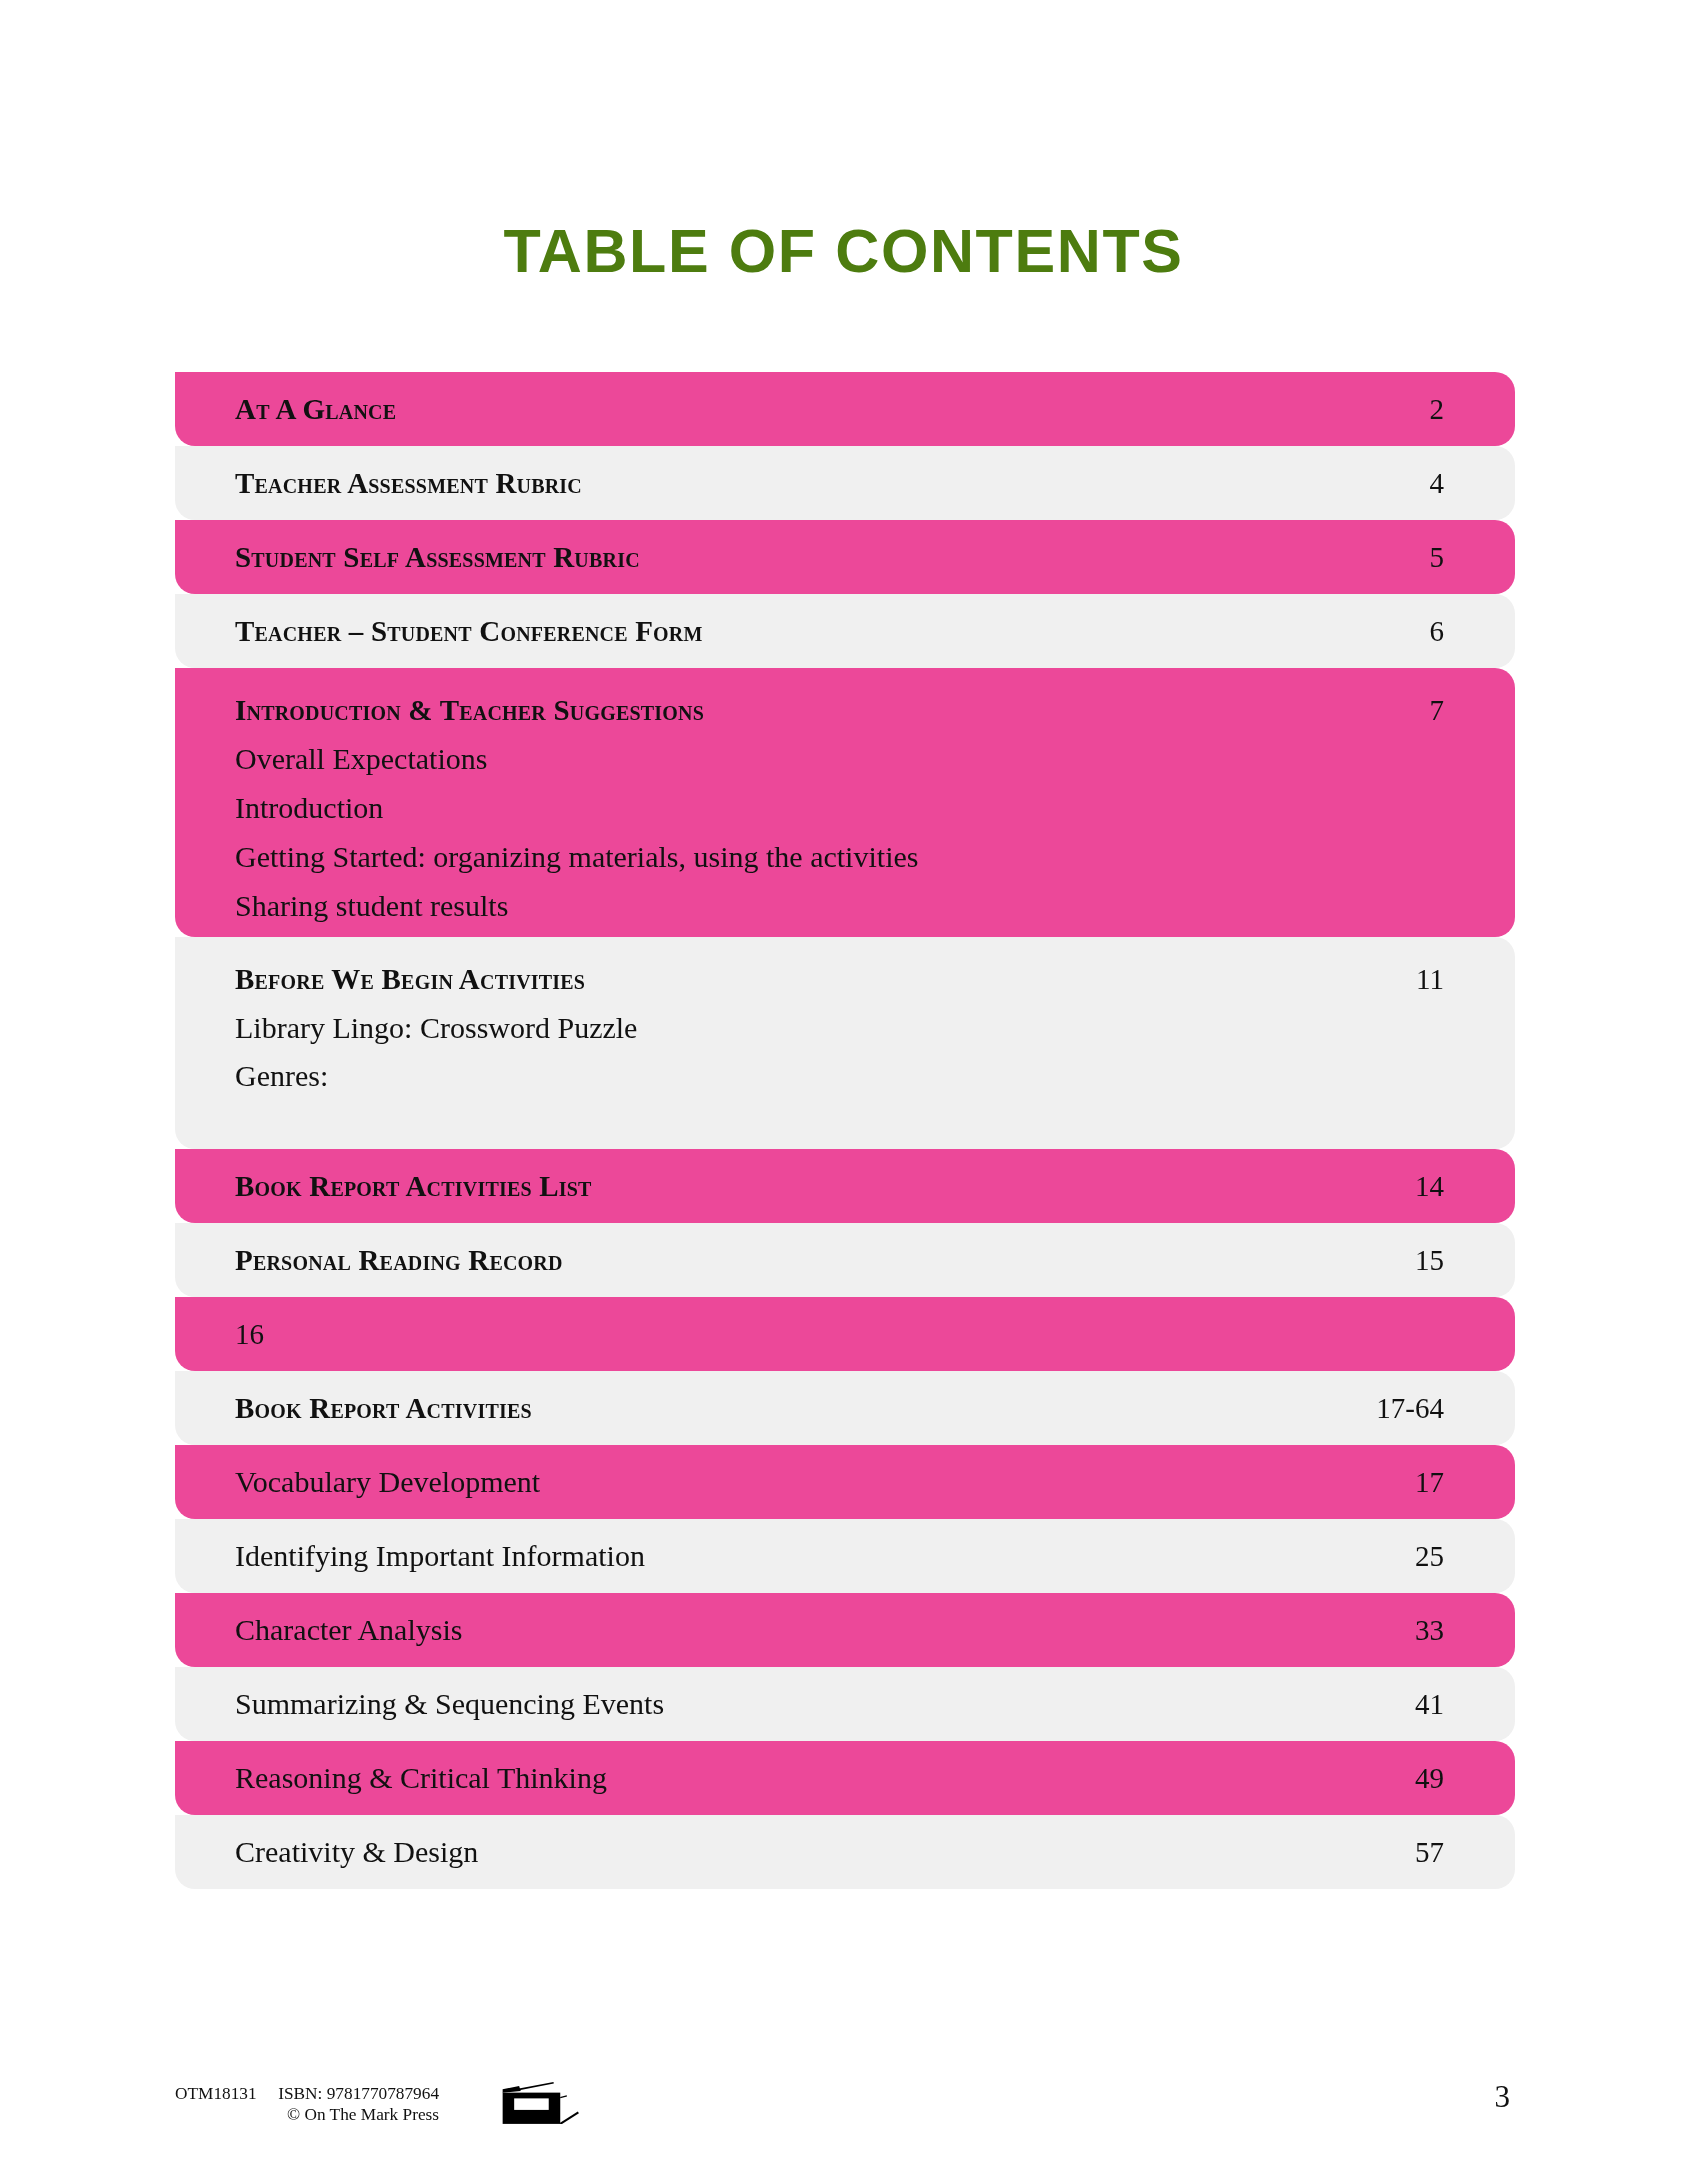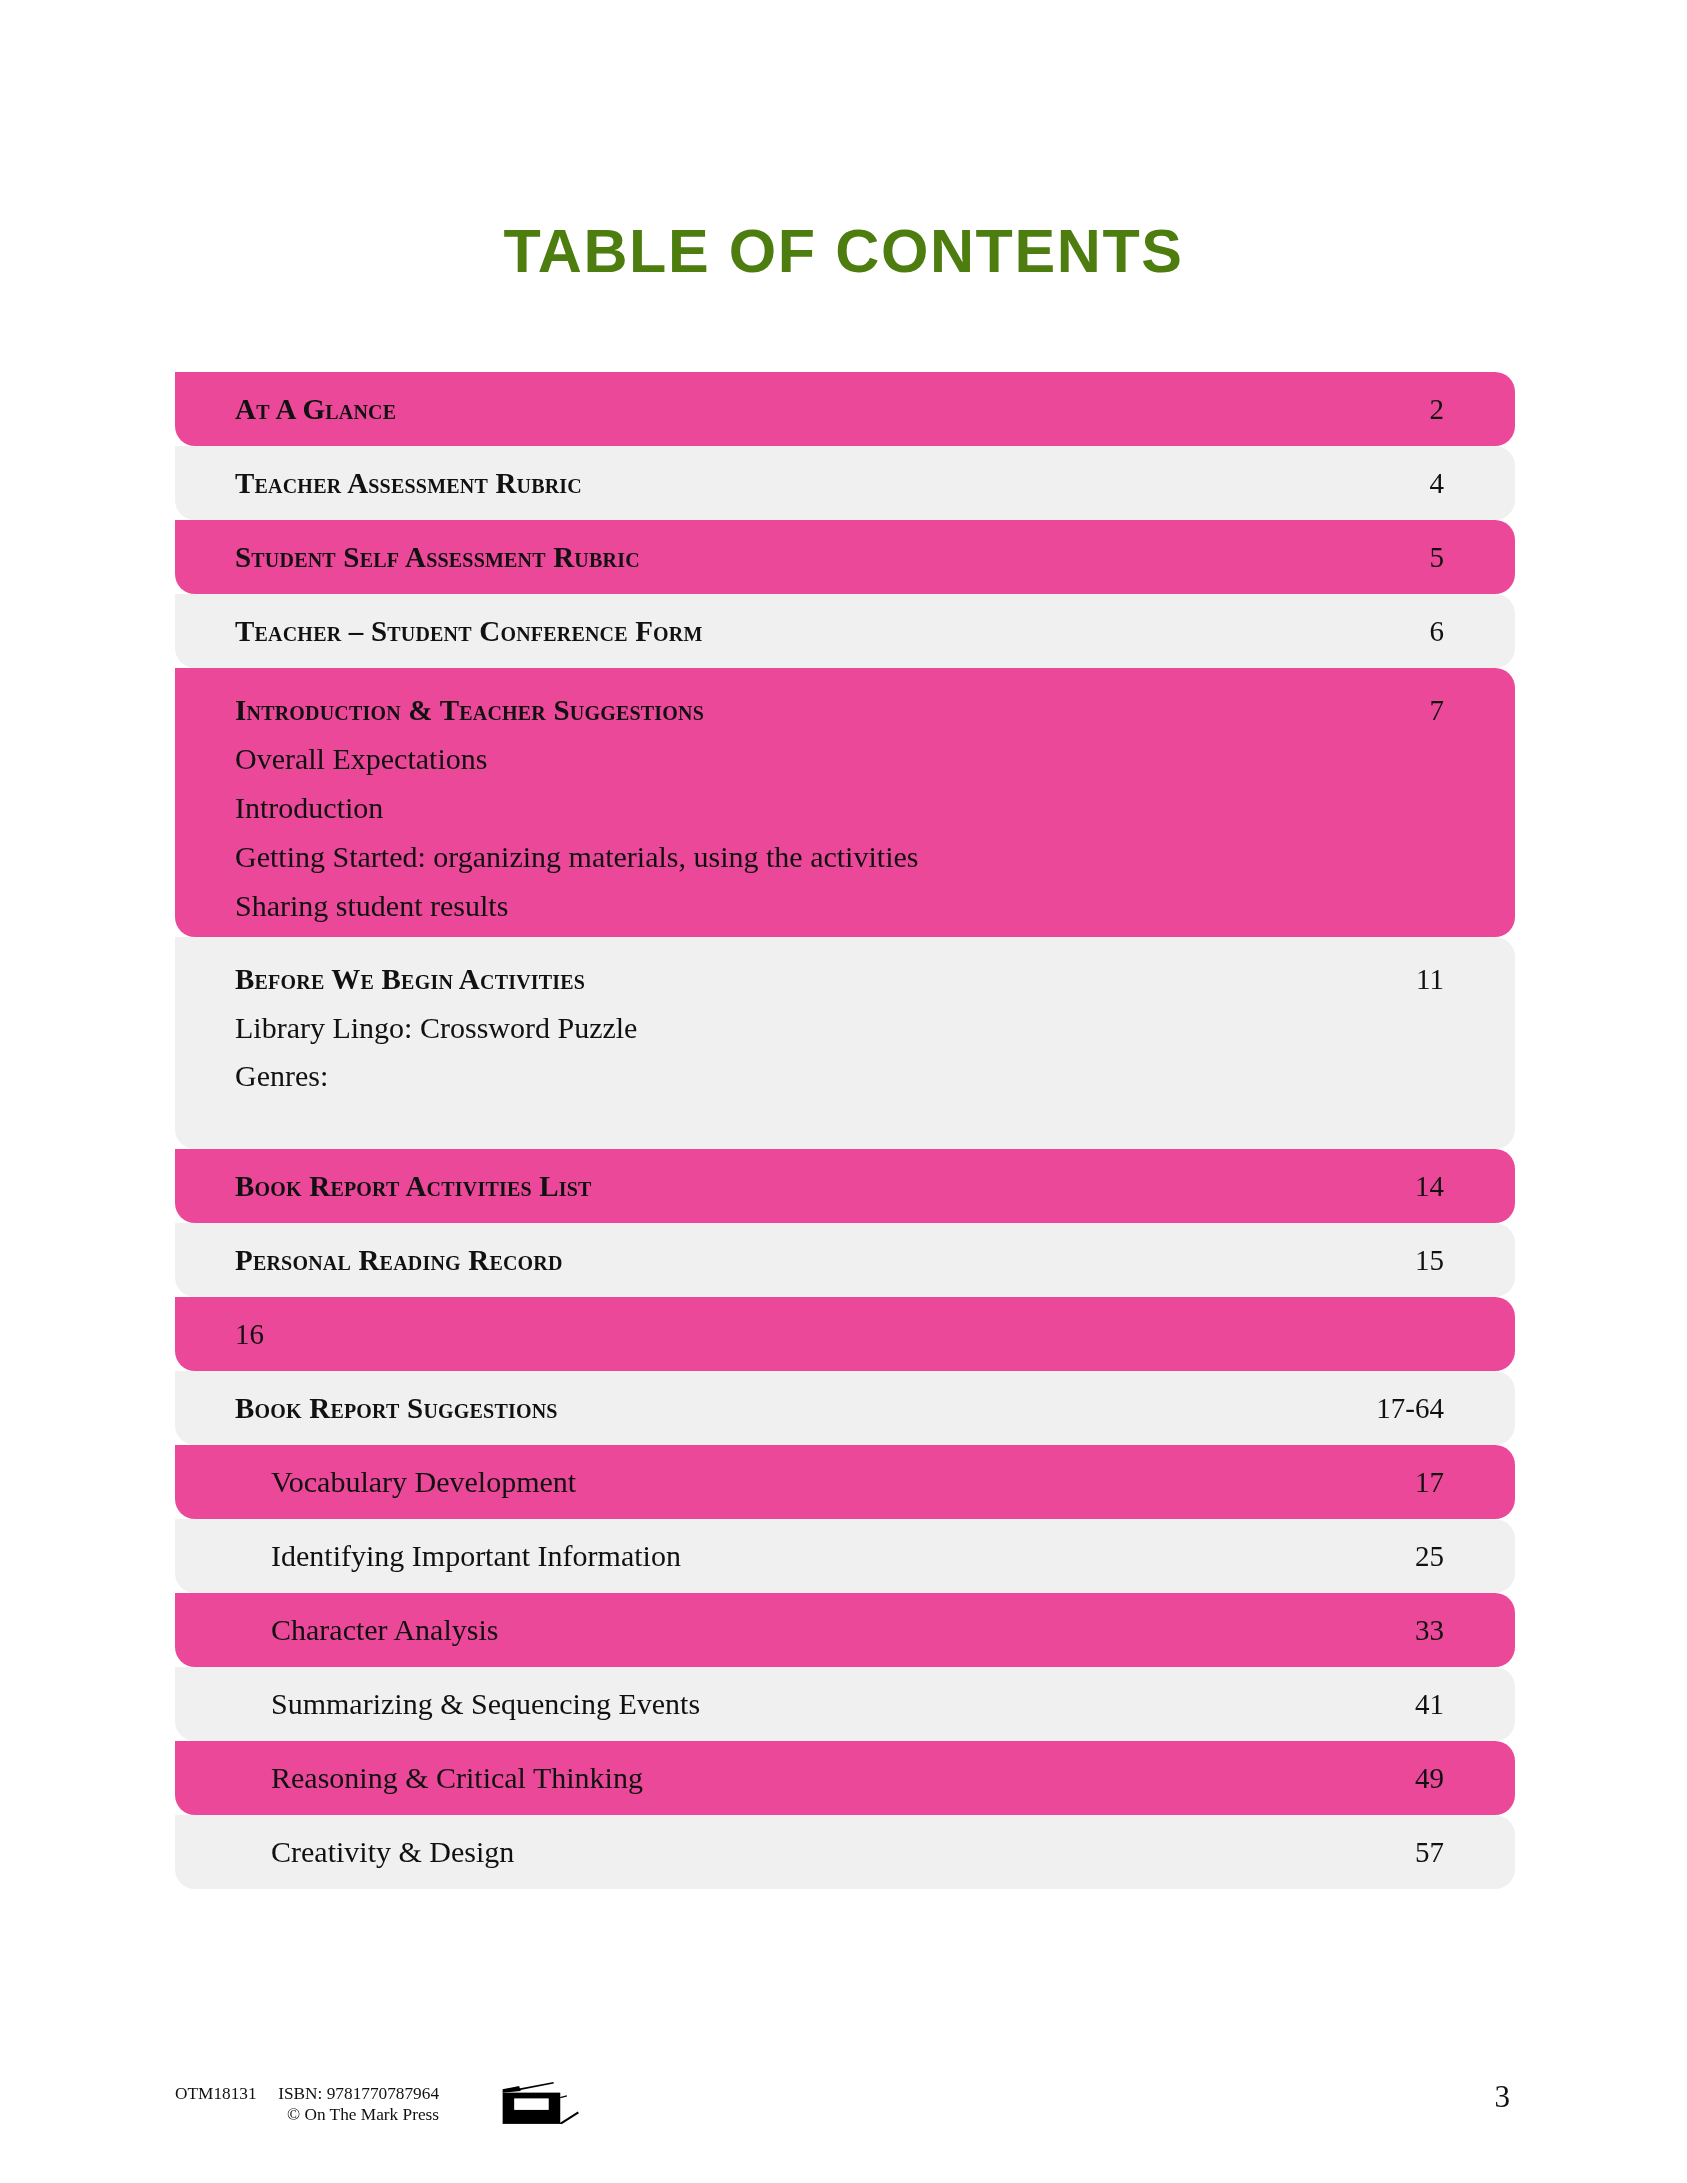--- a/index.html
+++ b/index.html
@@ -9,21 +9,21 @@
            font-family: "Liberation Sans", "DejaVu Sans", sans-serif; font-weight: 700;
            font-size: 61px; letter-spacing: 1.6px; color: #4d7c0f; }
   .toc { position: absolute; left: 175px; top: 372px; width: 1340px; }
   .row { position: relative; box-sizing: border-box; padding: 0 71px 0 60px;
          border-radius: 0 20px 20px 20px; display: flex; flex-direction: column; justify-content: center; }
   .row.dark { background: #ec4899; }
   .row.light { background: #f0f0f0; }
   .row.single { height: 74px; }
   .line { display: flex; justify-content: space-between; align-items: baseline; }
   .heading { font-weight: 700; font-variant: small-caps; font-size: 29px; letter-spacing: 0.2px; }
-  .plain { font-size: 30px; margin-left: 36px; }
+  .plain { font-size: 30px; }
   .page { font-size: 29px; text-align: right; }
   .sub { font-size: 30px; line-height: 49px; }
   .multi { padding-top: 18px; padding-bottom: 15px; justify-content: flex-start; }
   .multi .line { line-height: 48px; }
   .genres { display: flex; font-size: 30px; line-height: 37px; margin-top: 5px; }
   .genres .glabel { width: 125px; flex: none; }
   .footer-left { position: absolute; left: 175px; top: 2083px; font-family: "Liberation Serif", serif;
                  font-size: 17.3px; line-height: 21.4px; color: #111; }
   .footer-left .r1 span { display: inline-block; }
   .footer-left .r2 { text-align: right; }
@@ -102,21 +102,21 @@
   </div>
 
   <div class="row dark single">
     <div class="line">
         <span class="page">16</span>
       </div>
   </div>
 
   <div class="row light single">
     <div class="line">
-        <span class="heading">Book Report Suggestions</span>
+        <span class="heading">Book Report Activities</span>
         <span class="page">17-64</span>
       </div>
   </div>
 
   <div class="row dark single">
     <div class="line">
         <span class="plain">Vocabulary Development</span>
         <span class="page">17</span>
       </div>
   </div>

